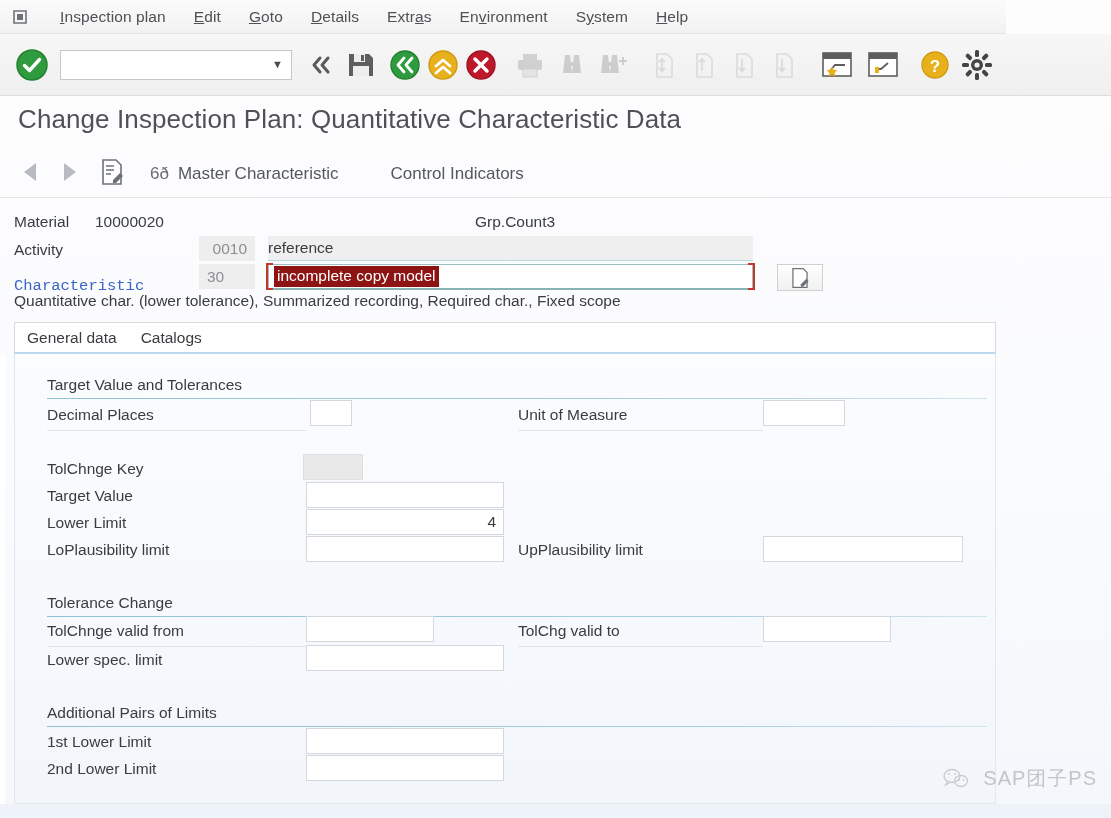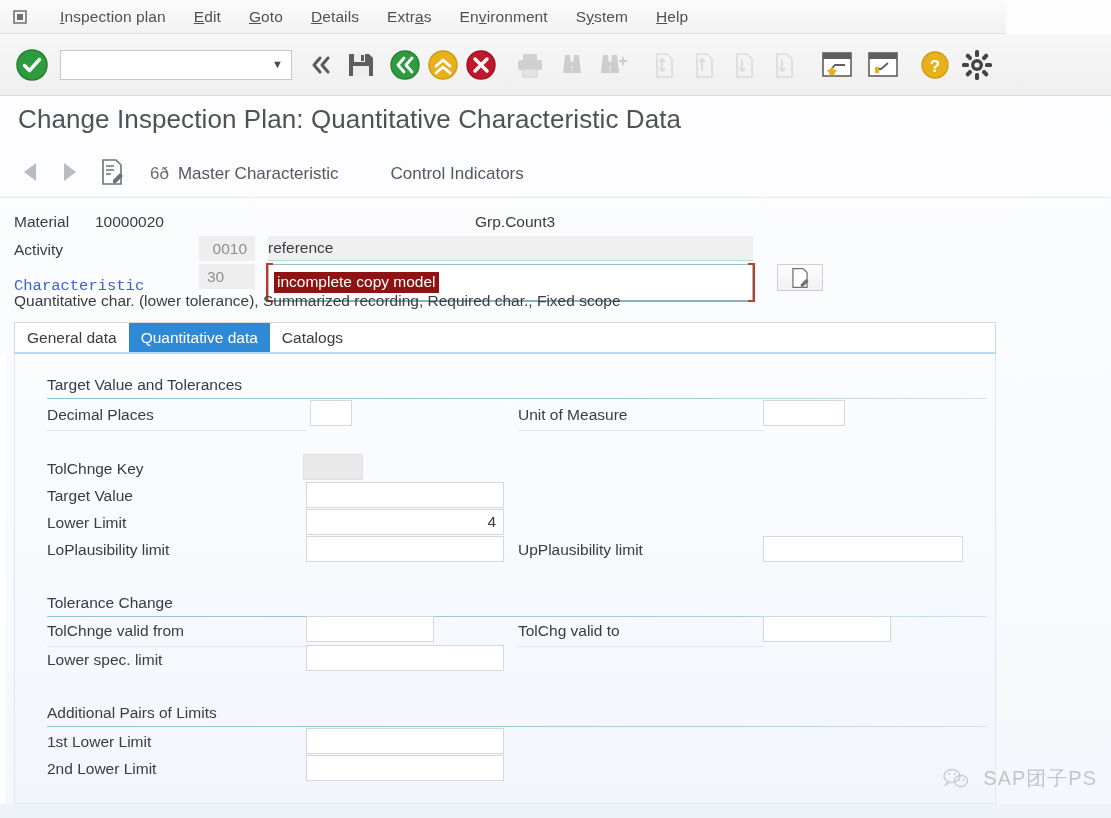--- a/index.html
+++ b/index.html
@@ -388,39 +388,38 @@
     <div class="hdr-txt" style="left:95px; top:7px;">10000020</div>
     <div class="hdr-txt" style="left:475px; top:7px;">Grp.Count3</div>
 
     <div class="hdr-label" style="left:14px; top:35px;">Activity</div>
     <div class="hdr-val-gray" style="left:199px; top:30px; width:56px; height:25px;">0010</div>
     <div class="hdr-input-ro" style="left:268px; top:30px; width:485px; height:25px;">reference</div>
 
     <div class="hdr-label link" style="left:14px; top:71px;font-family:Liberation Mono, monospace;">Characteristic</div>
     <div class="hdr-val-gray" style="left:199px; top:58px; width:56px; height:25px; justify-content:flex-start; padding-left:8px;">30</div>
 
-    <div class="hdr-input-focus" style="left:268px; top:58px; width:485px; height:38px;">
+    <div class="hdr-input-focus" style="left:268px; top:58px; width:485px; height:26px;">
       <span class="focus-bracket l"></span>
       <span class="focus-bracket r"></span>
       <span class="sel-text">incomplete copy model</span>
     </div>
 
     <div class="sq-btn" style="left:777px; top:58px; width:46px; height:27px;">
       <svg width="22" height="22" viewBox="0 0 28 28">
         <path d="M5 2 h13 l5 5 v19 h-18 z" fill="#fff" stroke="#6e7278" stroke-width="1.6"></path>
         <path d="M15 22 l7 -7 l3 3 l-7 7 h-3 z" fill="#6e7278"></path>
       </svg>
     </div>
   </div>
 
   <div class="desc">Quantitative char. (lower tolerance), Summarized recording, Required char., Fixed scope</div>
 
   <div class="tabstrip">
     <div class="tab">General data</div>
-    <div class="tab active">Quantitative data</div>
     <div class="tab">Catalogs</div>
   </div>
   <div class="tabs-underline"></div>
 
   <div class="panel">
 
     <div class="group-title" style="left:32px; top:22px;">Target Value and Tolerances</div>
     <div class="group-rule" style="left:32px; top:44px; width:940px;"></div>
 
     <div class="f-label" style="left:32px; top:52px;">Decimal Places</div>

